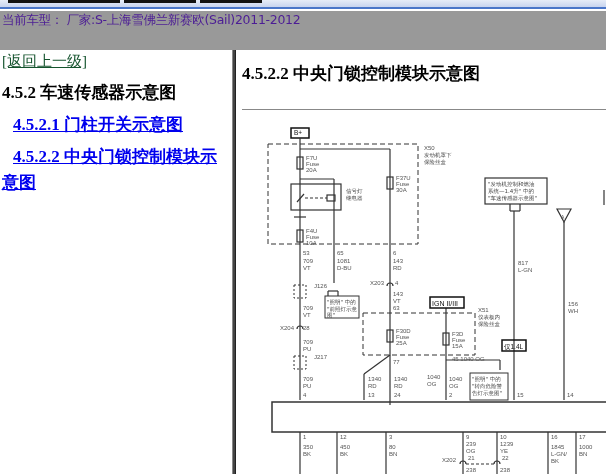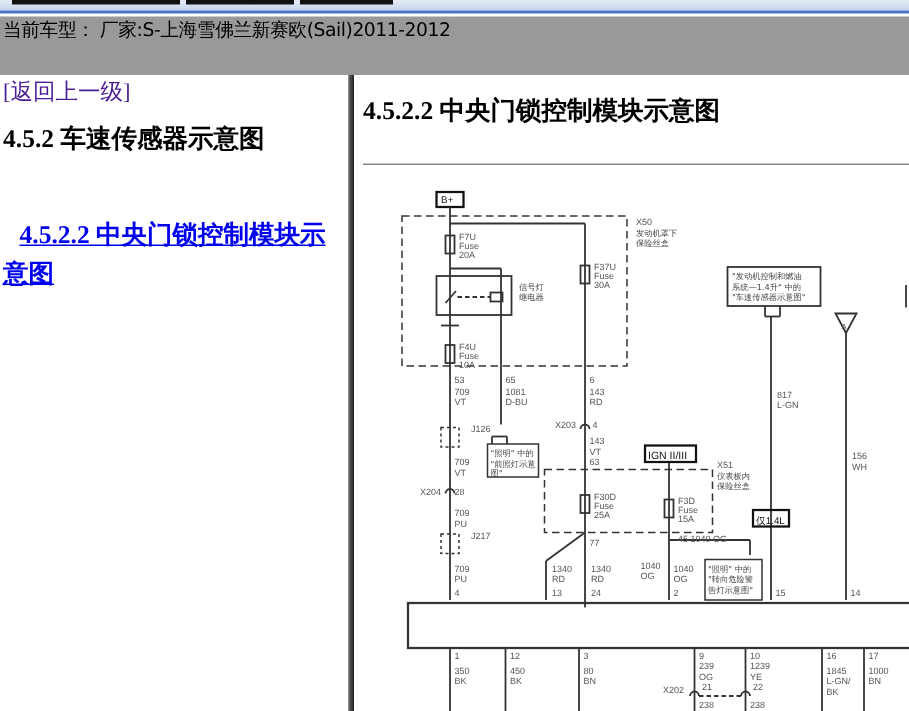--- a/index.html
+++ b/index.html
@@ -3,24 +3,24 @@
 <meta charset="utf-8">
 <style>
   * { box-sizing: border-box; margin: 0; padding: 0; }
   html, body { width: 606px; height: 474px; overflow: hidden; background: #fff; }
   body { position: relative; font-family: "Liberation Serif", "DejaVu Serif", serif; }
 
   .topbar { position: absolute; left: 0; top: 0; width: 606px; height: 9px; background: linear-gradient(#e6ecf7, #c7d4ee); border-bottom: 2px solid #4a76c8; }
   .topbar .tab { position: absolute; top: 0; height: 3px; background: #111; }
 
   .infobar { position: absolute; left: 0; top: 11px; width: 606px; height: 39px; background: #999999; }
-  .infobar .car { position: absolute; left: 2px; top: 1px; color: #000000; font-family: "DejaVu Sans", "Liberation Sans", sans-serif; font-size: 12.5px; letter-spacing: -0.3px; white-space: nowrap; }
+  .infobar .car { position: absolute; left: 2px; top: 1px; color: #4c1d95; font-family: "DejaVu Sans", "Liberation Sans", sans-serif; font-size: 12.5px; letter-spacing: -0.3px; white-space: nowrap; }
 
   .left { position: absolute; left: 0; top: 50px; width: 232px; height: 424px; background: #fff; }
-  .left .back { position: absolute; left: 2px; top: 2px; font-size: 15px; color: #4c1d95; }
+  .left .back { position: absolute; left: 2px; top: 2px; font-size: 15px; color: #14532d; text-decoration: underline; }
   .left .h-section { position: absolute; left: 2px; top: 31px; font-size: 17px; font-weight: bold; color: #000; }
   .left .link { position: absolute; color: #0000ee; text-decoration: underline; font-size: 17px; font-weight: bold; line-height: 26px; }
   .left .l1 { left: 13px; top: 62px; }
   .left .l2 { left: 2px; top: 94px; width: 226px; text-indent: 11px; }
 
   .splitter { position: absolute; left: 232px; top: 50px; width: 4px; height: 424px; background: #444; border-left: 1px solid #888; border-right: 1px solid #222; }
 
   .right { position: absolute; left: 236px; top: 50px; width: 370px; height: 424px; background: #fff; overflow: hidden; }
   .right .title { position: absolute; left: 6px; top: 12px; font-size: 17px; font-weight: bold; color: #000; white-space: nowrap; }
   .right .rule { position: absolute; left: 6px; top: 59px; width: 364px; height: 1px; background: #888; }
@@ -37,20 +37,21 @@
   <div class="tab" style="left:200px;width:62px"></div>
 </div>
 
 <div class="infobar">
   <span class="car">当前车型：  厂家:S-上海雪佛兰新赛欧(Sail)2011-2012</span>
 </div>
 
 <div class="left">
   <a class="back">[返回上一级]</a>
   <div class="h-section">4.5.2 车速传感器示意图</div>
+  <a class="link l1">4.5.2.1 门柱开关示意图</a>
   <a class="link l2">4.5.2.2 中央门锁控制模块示意图</a>
 </div>
 
 <div class="splitter"></div>
 
 <div class="right">
   <div class="title">4.5.2.2 中央门锁控制模块示意图</div>
   <div class="rule"></div>
 
   <svg class="sch" width="370" height="424" viewBox="236 50 370 424">

